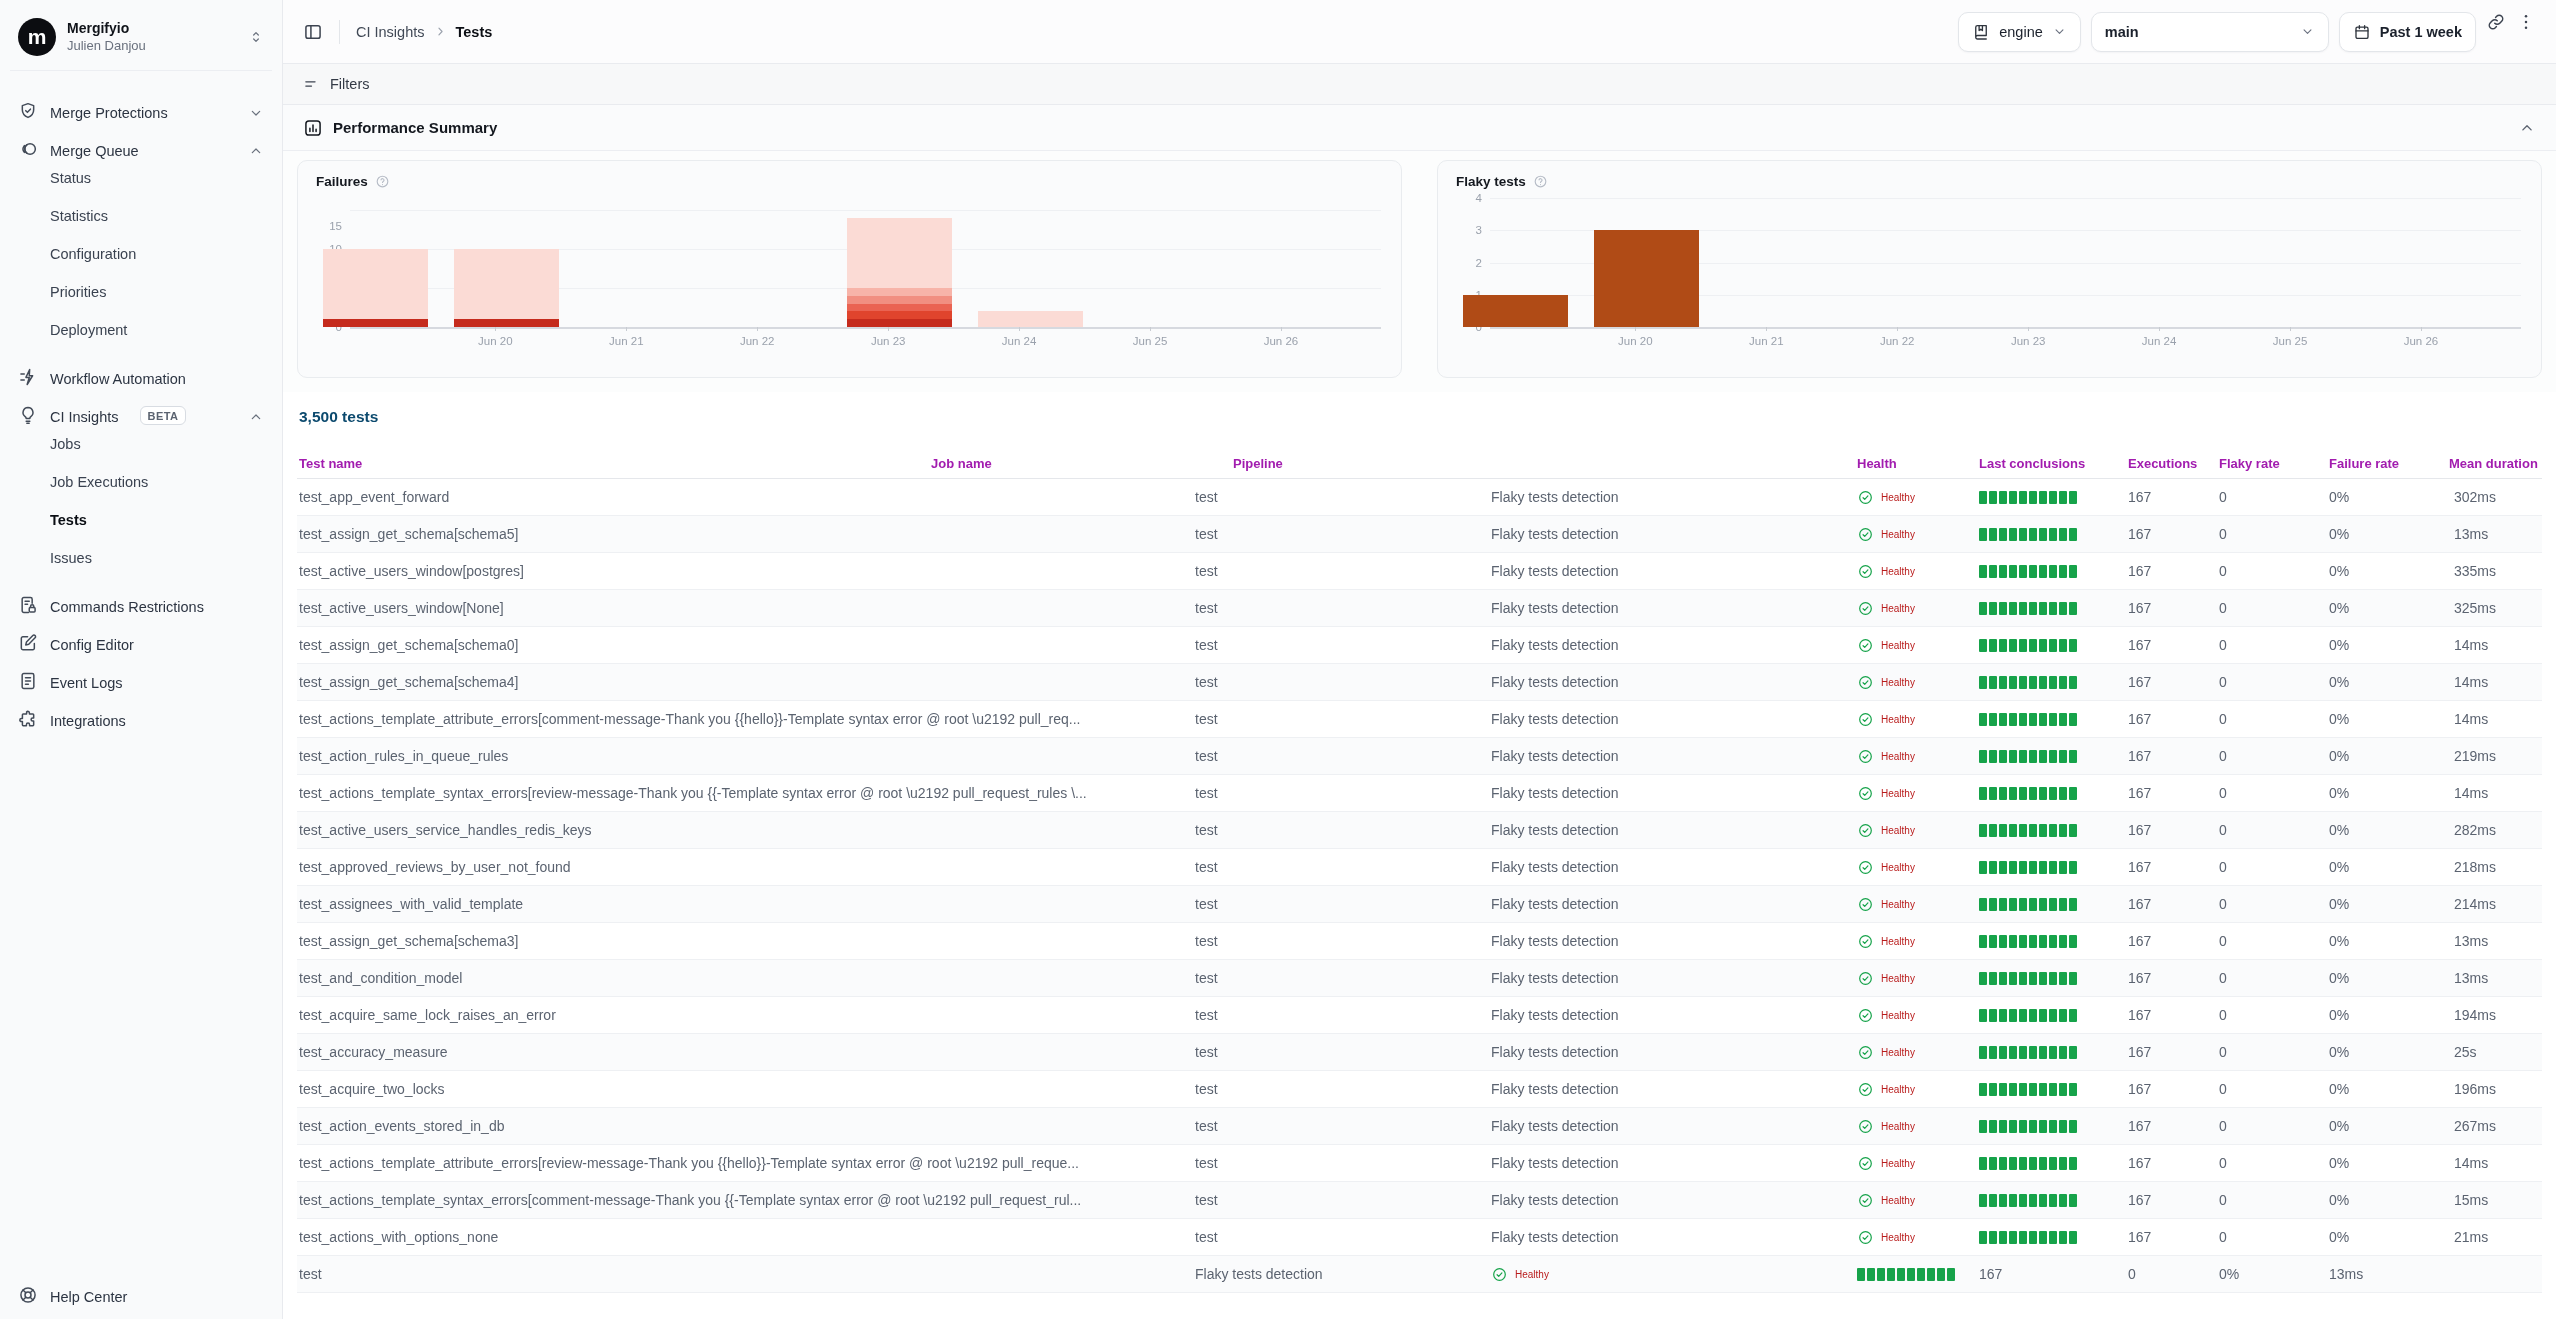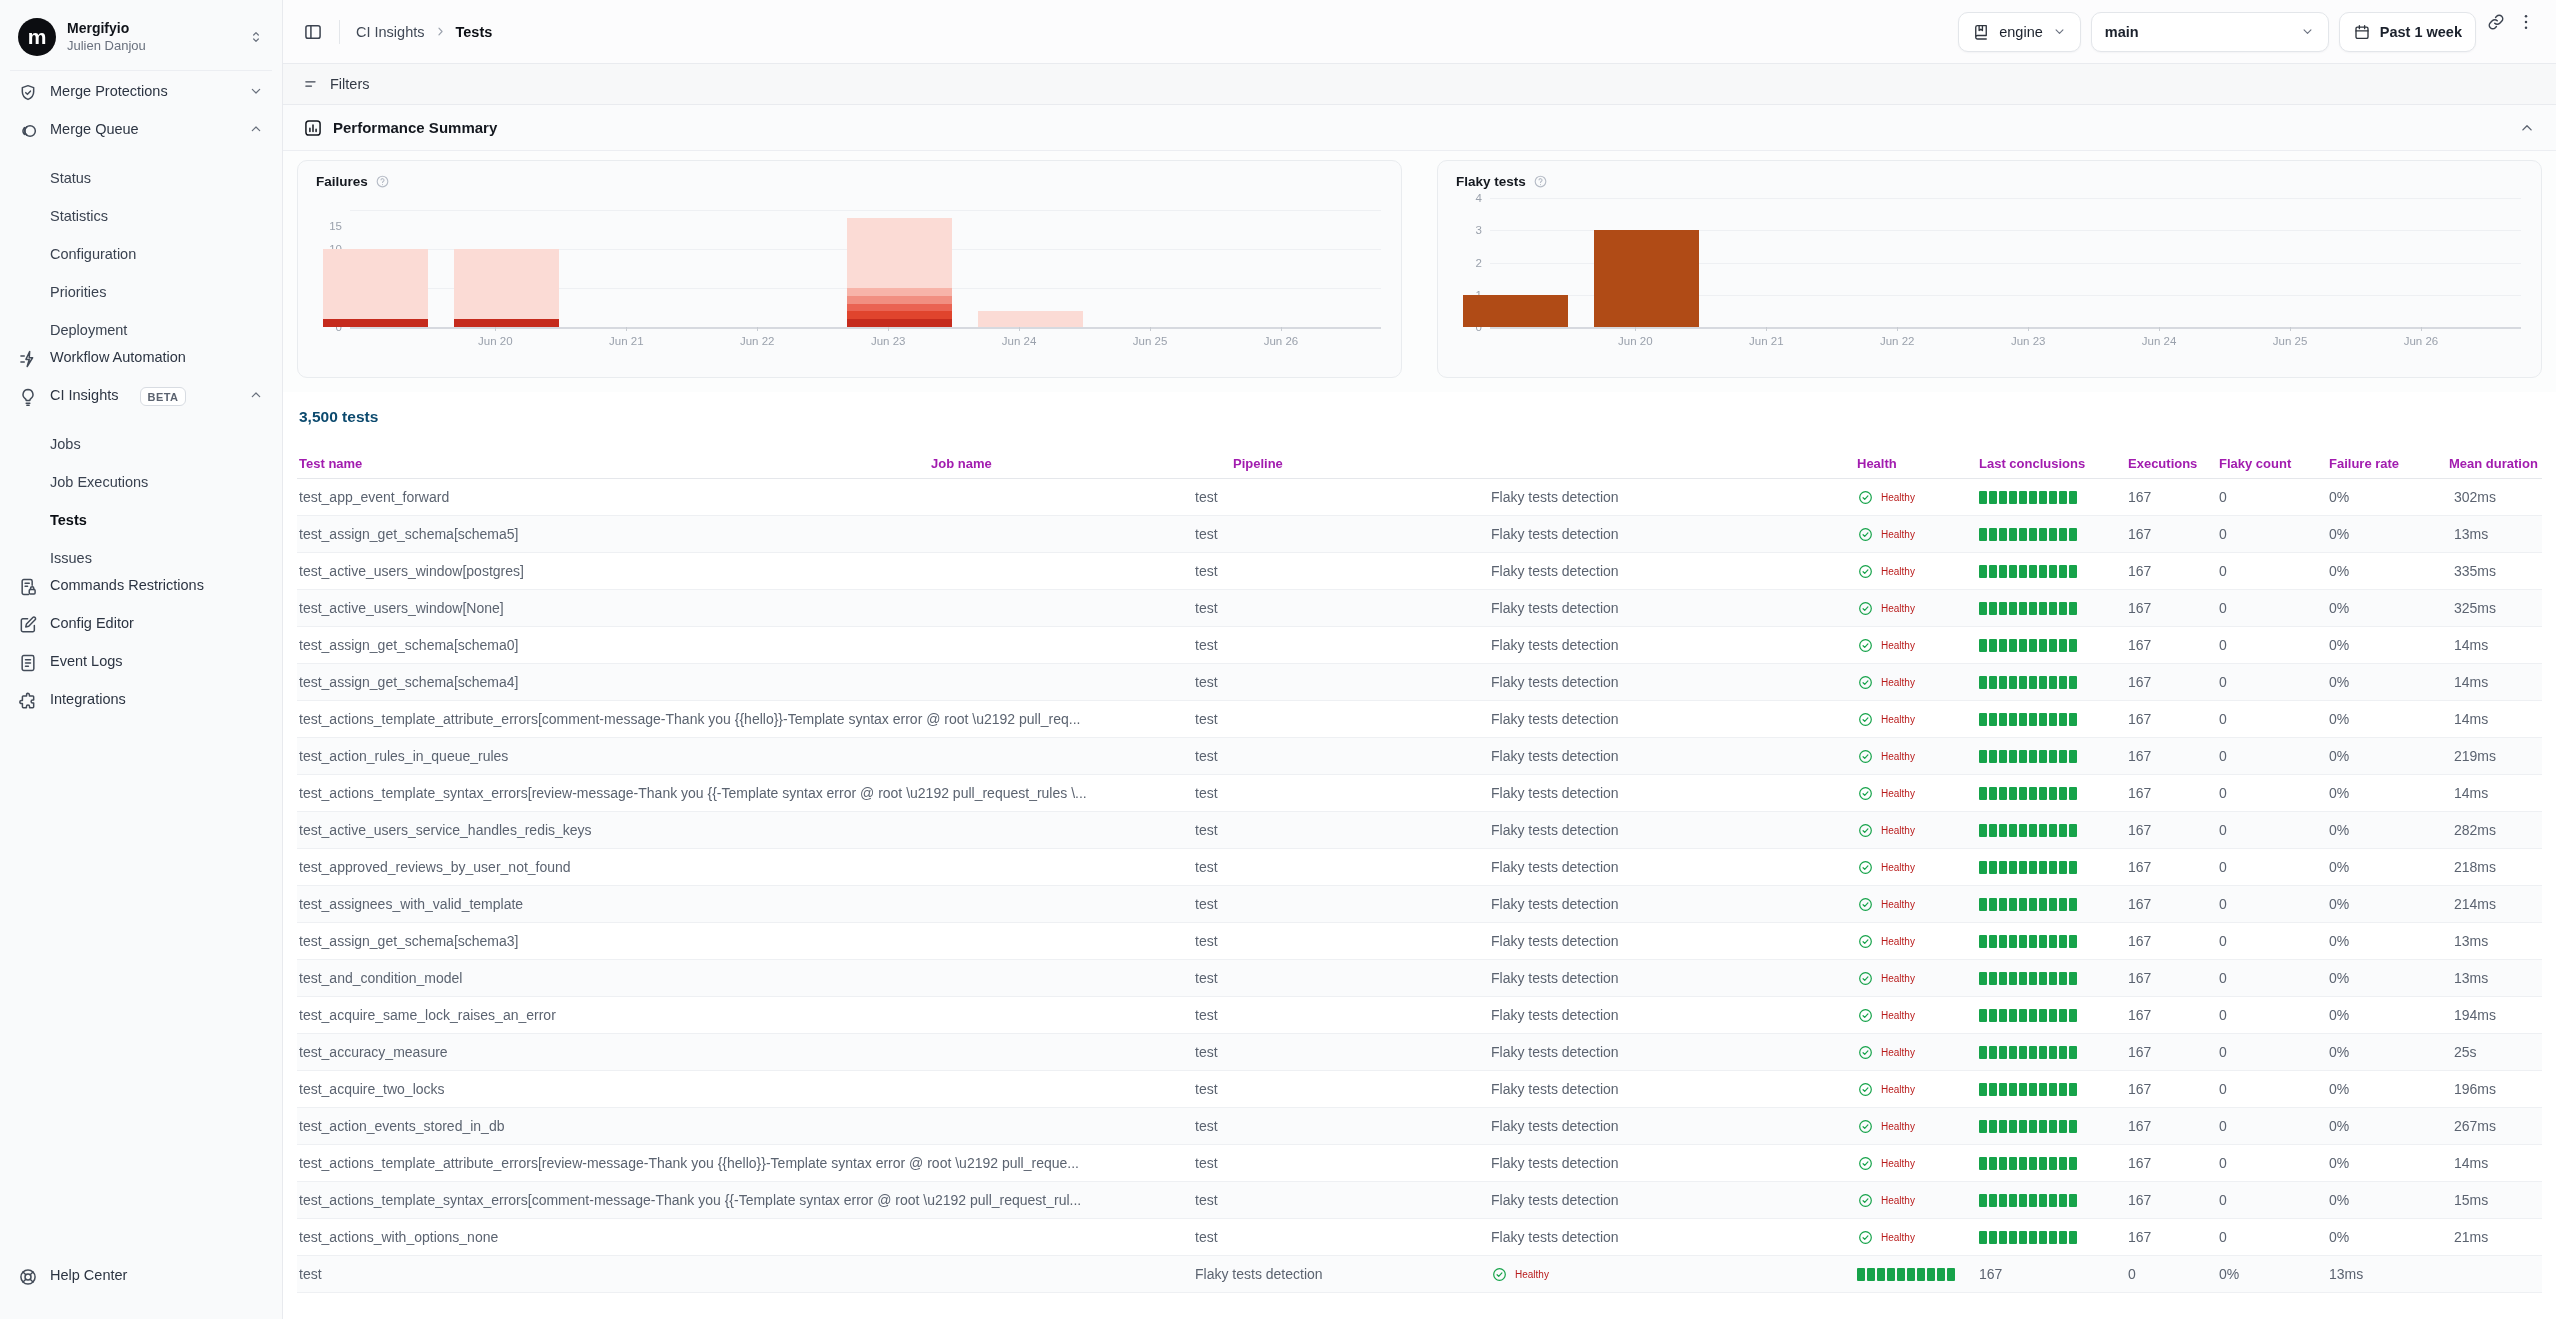--- a/index.html
+++ b/index.html
@@ -23,21 +23,21 @@
   .avatar {
     width: 38px; height: 38px; border-radius: 50%; background: #0c0d11;
     color: #fff; display: flex; align-items: center; justify-content: center;
     font-size: 21px; font-weight: 700; flex: none;
   }
   .org-names { flex: 1; line-height: 1.25; }
   .org-name { font-size: 14px; font-weight: 700; color: #101319; }
   .org-user { font-size: 13px; color: #69707d; }
   .nav { margin-top: 12px; flex: 1; }
   .nav-item {
-    display: flex; align-items: flex-start; gap: 12px; height: 38px;
+    display: flex; align-items: flex-end; gap: 12px; height: 38px;
     padding: 0 8px; border-radius: 8px; cursor: pointer; color: #2c3442;
     font-size: 14.5px; font-weight: 500;
   }
   .nav-item .icon { width: 20px; height: 20px; color: #434b58; flex: none; }
   .nav-chevron { margin-left: auto; width: 16px; height: 16px; color: #69707d; }
   .nav-badge {
     font-size: 11px; font-weight: 600; letter-spacing: .04em; color: #5b6370;
     border: 1px solid #d8dce2; background: #fff; border-radius: 6px;
     padding: 2.5px 7px; margin-left: 9px;
   }
@@ -455,21 +455,21 @@
 
     <section class="tests-section">
       <div class="tests-count">3,500 tests</div>
       <div class="thead" id="table-head">
           <div class="th">Test name</div>
           <div class="th">Job name</div>
           <div class="th">Pipeline</div>
           <div class="th">Health</div>
           <div class="th">Last conclusions</div>
           <div class="th">Executions</div>
-          <div class="th">Flaky count</div>
+          <div class="th">Flaky rate</div>
           <div class="th">Failure rate</div>
           <div class="th">Mean duration</div>
         </div>
       <div id="table-body">
           <div class="trow">
             <div class="td name">test_app_event_forward</div>
             <div class="td">test</div>
             <div class="td">Flaky tests detection</div>
             <div class="td health-cell">
               <span class="health-icon">

